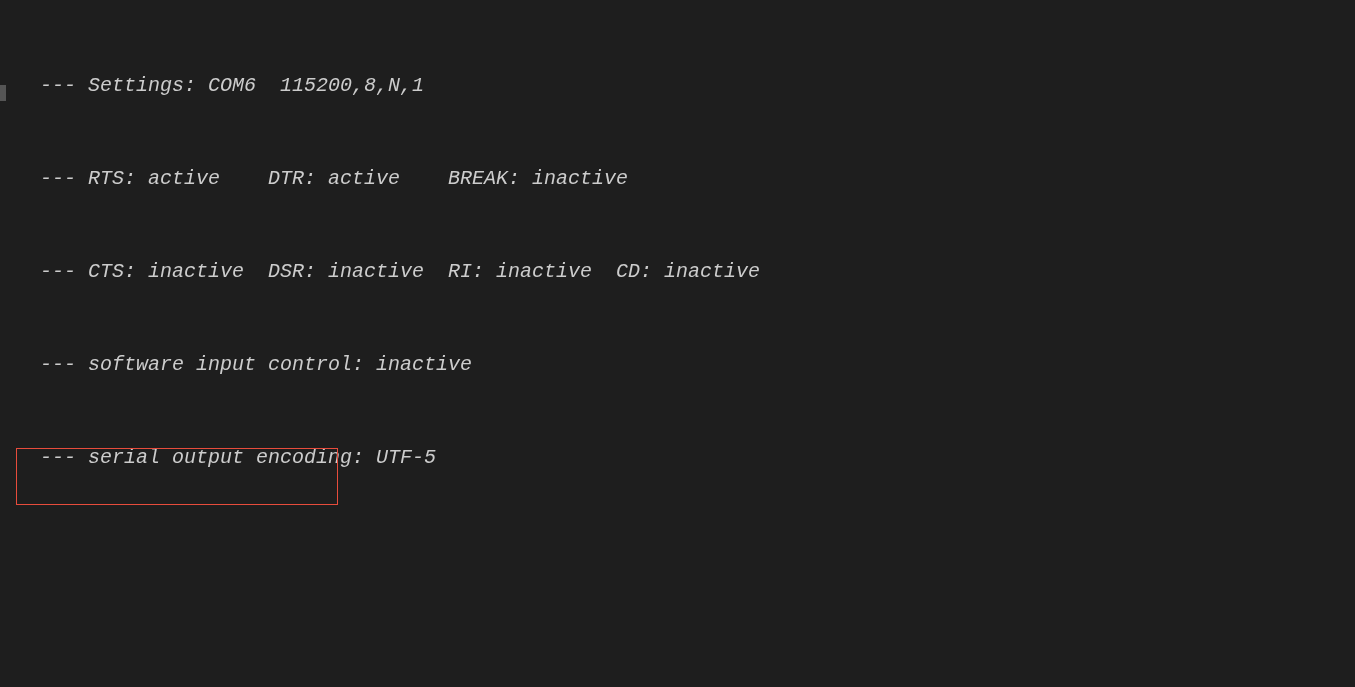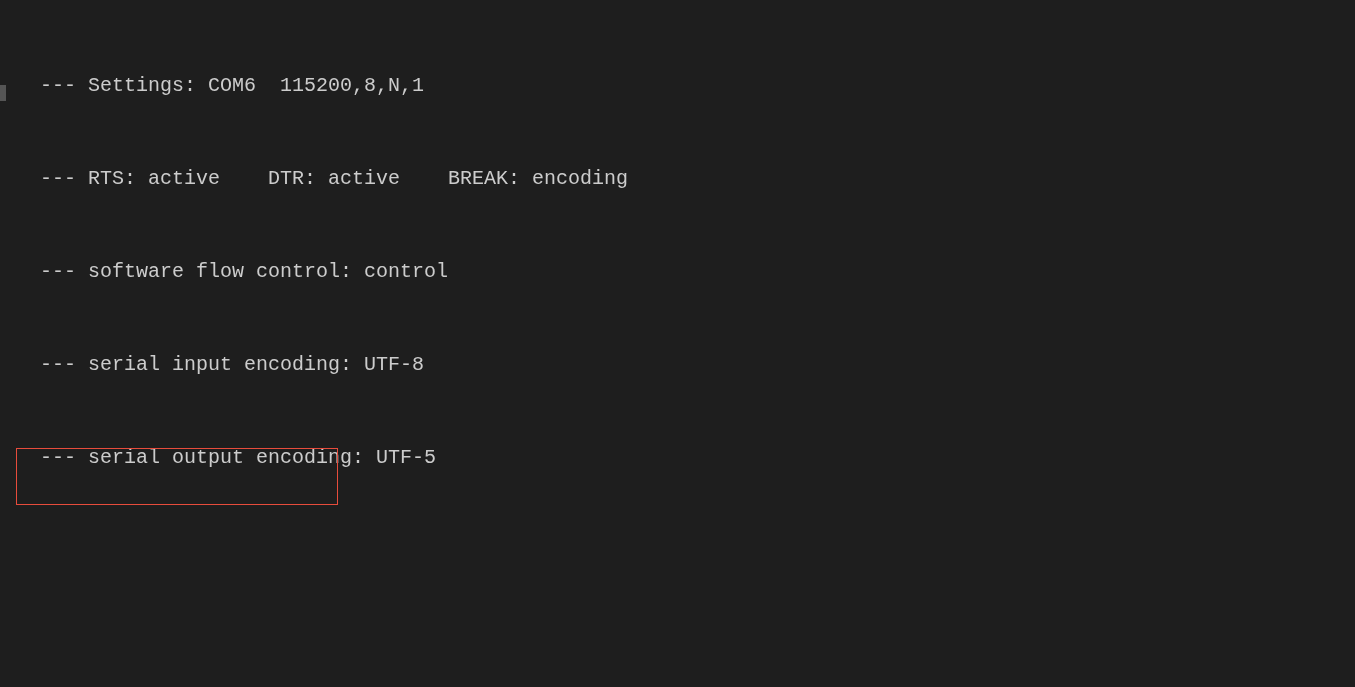--- a/index.html
+++ b/index.html
@@ -14,20 +14,21 @@
       overflow: hidden;
     }
     .terminal {
       padding: 8px 0 0 40px;
       line-height: 31px;
       white-space: pre;
       position: relative;
     }
     .line {
       display: block;
+      font-style: italic;
     }
     .highlight-box {
       position: absolute;
       border: 1.5px solid #e74c3c;
       left: 16px;
       top: 448px;
       width: 320px;
       height: 55px;
       pointer-events: none;
     }
@@ -40,23 +41,23 @@
       background-color: #555555;
     }
   </style>
 </head>
 <body>
 
 <div class="activity-bar"></div>
 
 <div class="terminal">
   <span class="line">--- Settings: COM6  115200,8,N,1</span>
-  <span class="line">--- RTS: active    DTR: active    BREAK: encoding</span>
-  <span class="line">--- software flow control: control</span>
-  <span class="line">--- serial input encoding: UTF-8</span>
+  <span class="line">--- RTS: active    DTR: active    BREAK: inactive</span>
+  <span class="line">--- CTS: inactive  DSR: inactive  RI: inactive  CD: inactive</span>
+  <span class="line">--- software input control: inactive</span>
   <span class="line">--- serial output encoding: UTF-5</span>
   
   
   
   
   
   
   
   
   <span class="line"></span>

